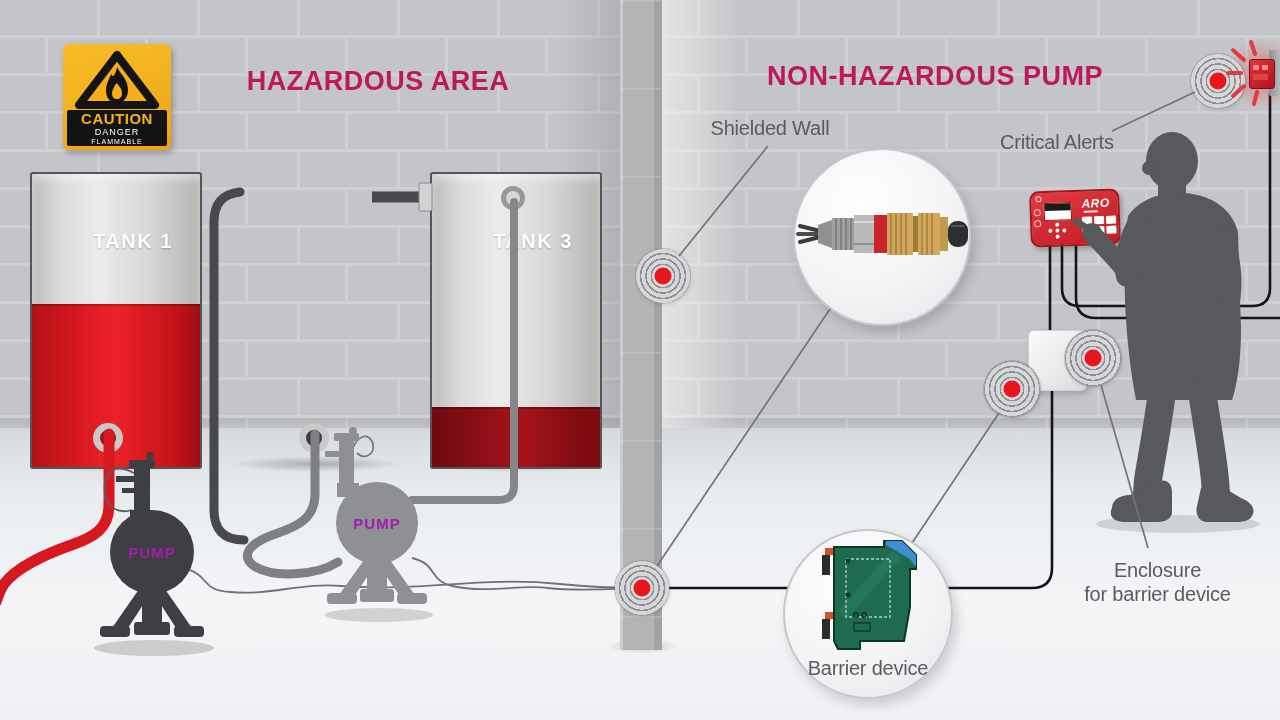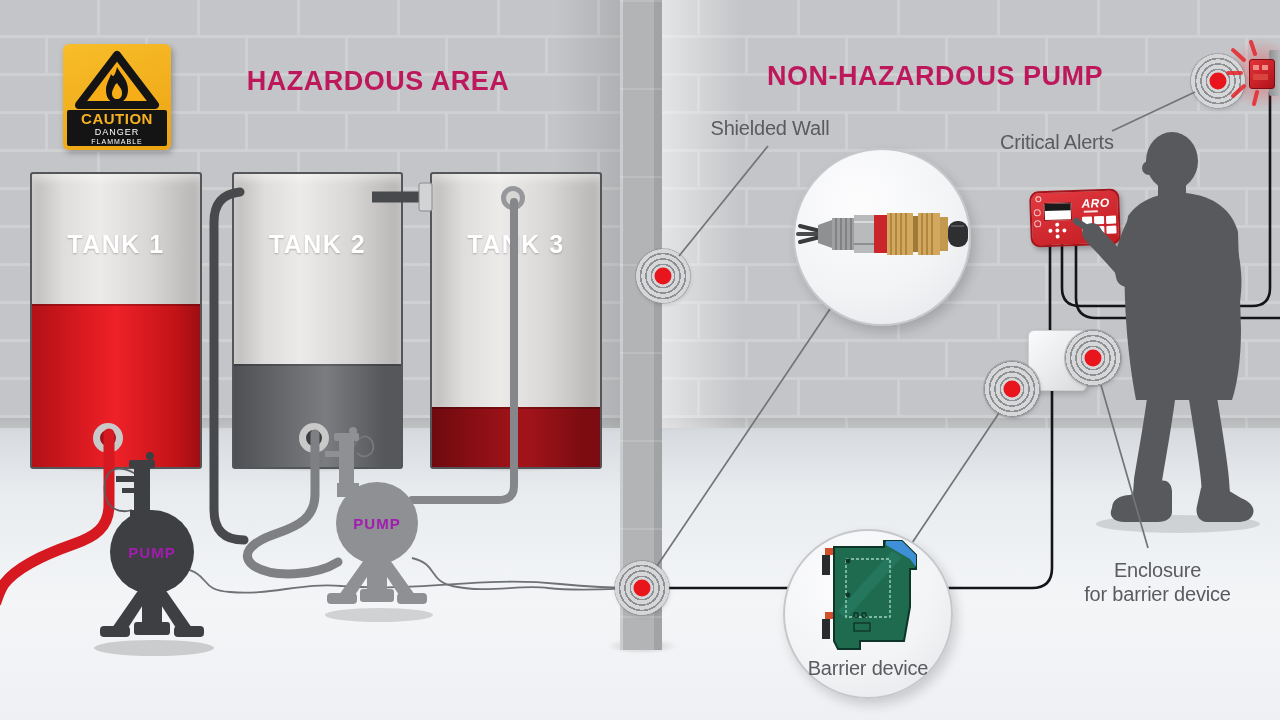--- a/index.html
+++ b/index.html
@@ -6,21 +6,21 @@
   #stage{position:relative;width:1280px;height:720px;overflow:hidden;background:#c5c6c8;
          font-family:"Liberation Sans",sans-serif;}
   .abs{position:absolute;}
   .title{font-weight:bold;font-size:27px;color:#be185d;letter-spacing:.5px;text-align:center;}
   .lbl{font-size:19px;color:#5a5b5e;letter-spacing:-.2px;}
   .tank{position:absolute;top:172px;height:293px;border:2px solid #54565a;border-radius:3px;
         background:linear-gradient(90deg,#bdbcba 0%,#dedddb 18%,#ecebe9 40%,#d8d7d5 70%,#b5b4b2 100%);
         box-shadow:inset 0 5px 8px rgba(255,255,255,.45);}
   .liquid{position:absolute;left:0;right:0;bottom:0;border-top:2px solid rgba(0,0,0,.22);}
   .tank-label{position:absolute;top:56px;width:100%;text-align:center;color:#fff;font-weight:bold;
-        font-size:25px;letter-spacing:1.5px;text-shadow:0 1px 2px rgba(0,0,0,.25);}
+        font-size:20px;letter-spacing:1.5px;text-shadow:0 1px 2px rgba(0,0,0,.25);padding-left:17px;}
   .port{position:absolute;border-radius:50%;}
   .tshadow{position:absolute;background:radial-gradient(ellipse at center,rgba(80,82,85,.38),rgba(80,82,85,0) 70%);}
   .target{position:absolute;border-radius:50%;z-index:11;
         background:repeating-radial-gradient(circle,#8f9093 0 1.6px,#d6d7d9 1.6px 5.4px);
         box-shadow:0 0 0 1px rgba(130,131,134,.45), 1px 2px 4px rgba(0,0,0,.12);}
   .tdot{position:absolute;left:50%;top:50%;width:17px;height:17px;transform:translate(-50%,-50%);
         background:#e8151c;border-radius:50%;}
   .callout{position:absolute;border-radius:50%;z-index:13;
         background:radial-gradient(circle at 38% 30%,#fdfdfe 0%,#f3f4f6 55%,#e3e4e7 100%);
         border:2px solid #c6c7ca;box-shadow:4px 6px 12px rgba(0,0,0,.16);}
@@ -81,24 +81,20 @@
     </div>
   </div>
 
   <div class="tshadow" style="left:26px;top:456px;width:176px;height:16px;z-index:4"></div>
   <div class="tshadow" style="left:228px;top:456px;width:176px;height:16px;z-index:4"></div>
   <div class="tshadow" style="left:426px;top:456px;width:176px;height:16px;z-index:4"></div>
 
   <div class="tank" style="left:30px;width:168px;z-index:5">
     <div class="tank-label">TANK 1</div>
     <div class="liquid" style="height:161px;background:linear-gradient(90deg,#b21116 0%,#e01b22 35%,#ee2128 50%,#c31318 85%,#9e0e13 100%);"></div>
-  </div>
-  <div class="tank" style="left:232px;width:167px;z-index:5">
-    <div class="tank-label">TANK 2</div>
-    <div class="liquid" style="height:101px;background:linear-gradient(90deg,#4e5054 0%,#6f7175 40%,#7a7c80 55%,#55575b 90%);"></div>
   </div>
   <div class="tank" style="left:430px;width:168px;z-index:5">
     <div class="tank-label">TANK 3</div>
     <div class="liquid" style="height:58px;background:linear-gradient(90deg,#6e0a0f 0%,#971117 40%,#a3141a 55%,#7c0c11 90%);"></div>
   </div>
 
   <div class="port" style="left:93px;top:423px;width:16px;height:16px;border:7px solid #c9c9c9;background:#9c1116;z-index:5"></div>
   <div class="port" style="left:299px;top:423px;width:16px;height:16px;border:7px solid #c9c9c9;background:#3c3e41;z-index:5"></div>
   <div class="port" style="left:501px;top:186px;width:14px;height:14px;border:5px solid #97989b;background:#d6d6d4;z-index:5"></div>
 

